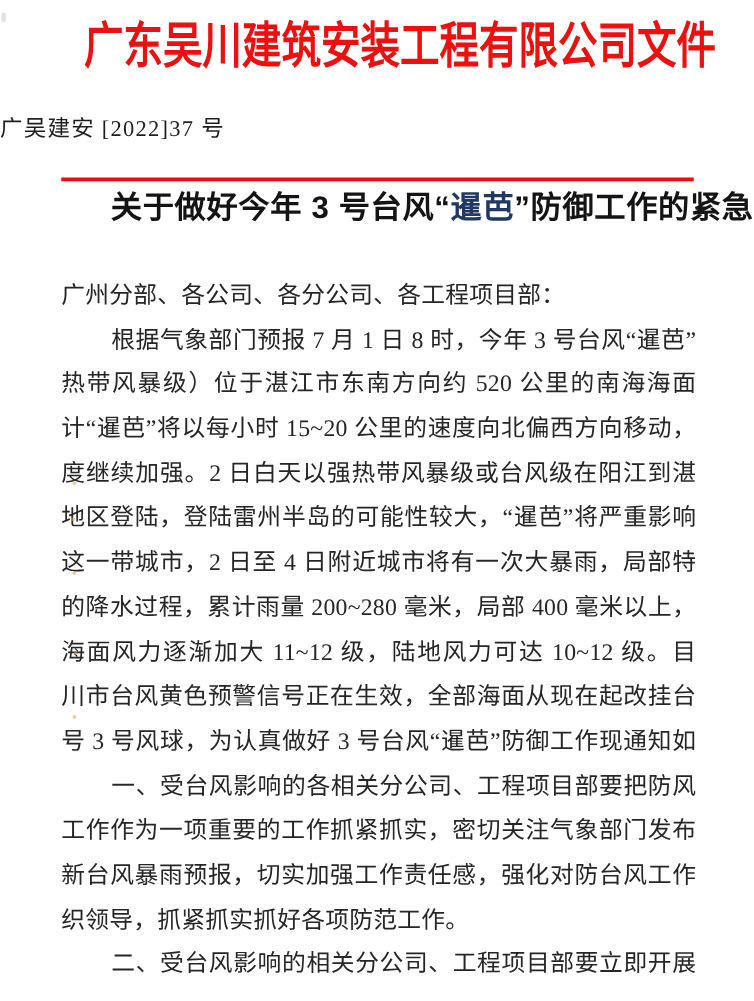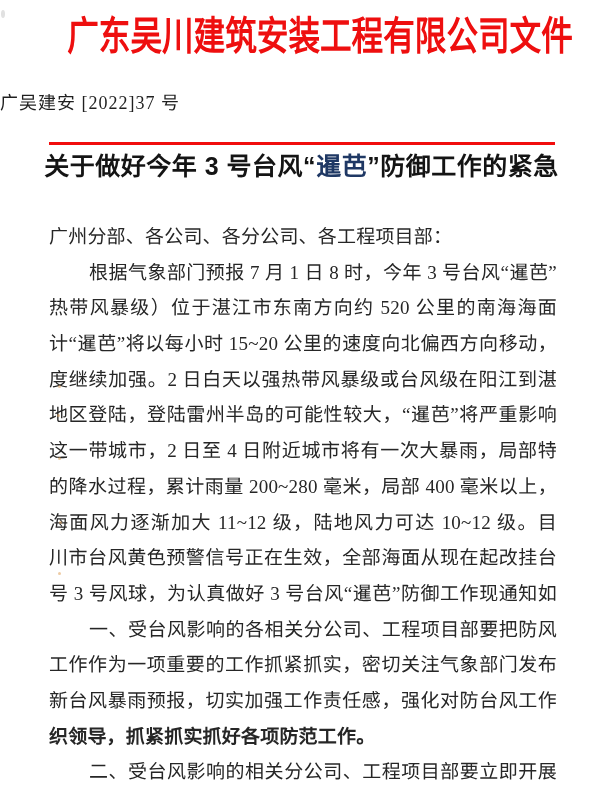--- a/index.html
+++ b/index.html
@@ -60,21 +60,21 @@
     height: 3px;
     background: var(--rule-red, #f10d0d);
   }
 
   
   .doc-title {
     position: absolute;
     top: 149px;
     left: 0;
     right: 0;
-    text-align: center;
+    text-align: right;
     font-family: "Liberation Sans", "DejaVu Sans", sans-serif;
     font-weight: 700;
     font-size: 25px;
     line-height: 35px;
     color: #141414;
     letter-spacing: 0.5px;
   }
   .doc-title .typhoon {
     color: var(--typhoon-blue, #1f3864);
   }
@@ -100,21 +100,20 @@
     text-align: justify;
     text-align-last: justify;
     text-justify: inter-character;
   }
   .content .indent {
     text-indent: 40px;
   }
   .content .para-end {
     text-align: left;
     text-align-last: left;
-    font-weight: bold;
   }
 
   
   .speck {
     position: absolute;
     border-radius: 50%;
     opacity: 0.55;
   }
   .speck.orange { background: #dfa05a; width: 3px; height: 3px; }
   .speck.gray   { background: #c9c9c9; width: 4px; height: 8px; }

